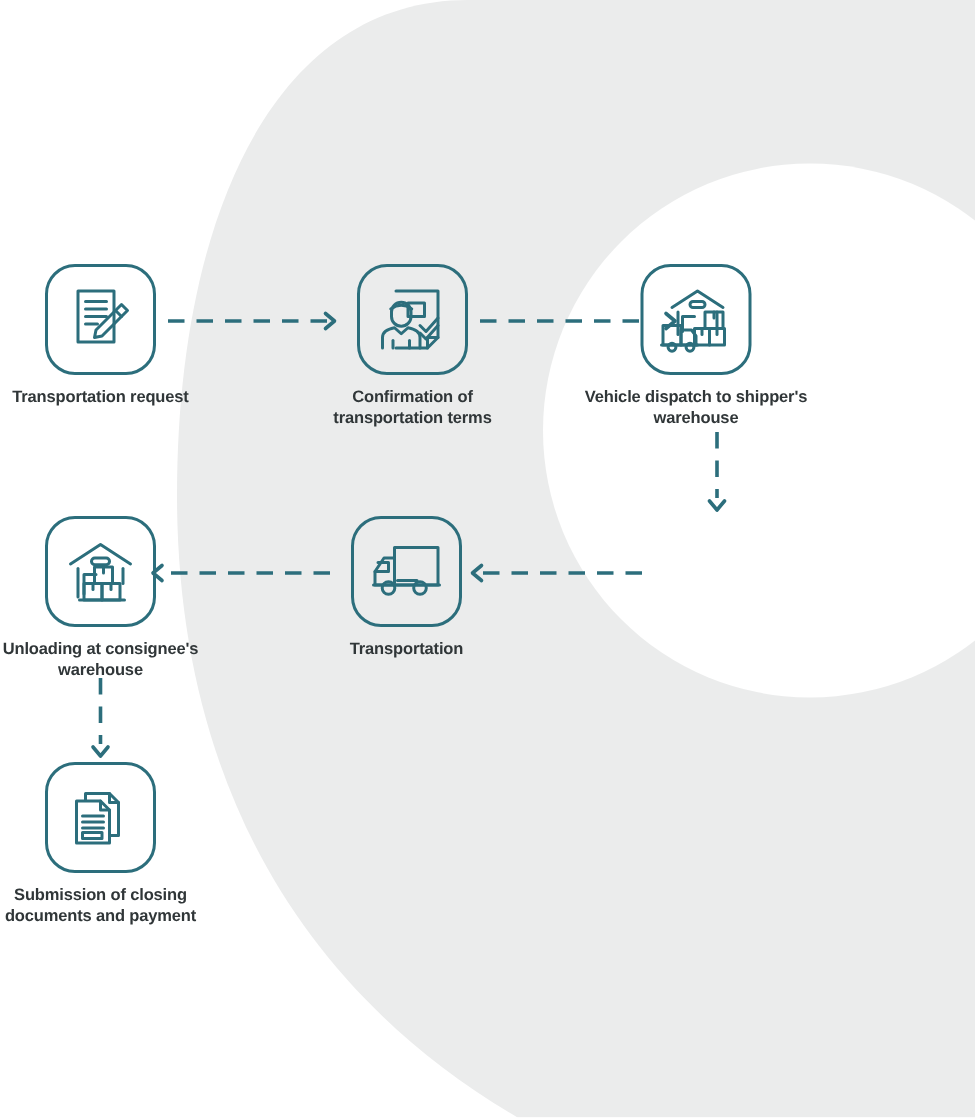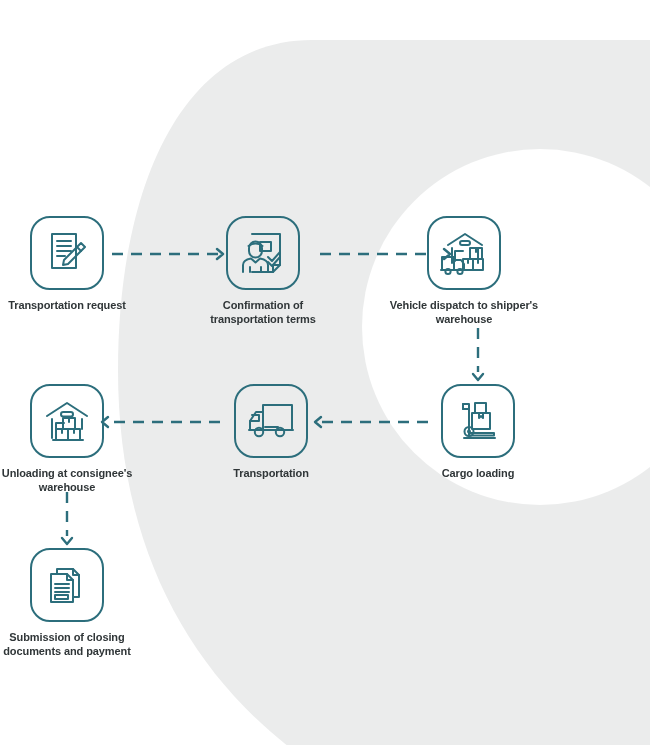--- a/index.html
+++ b/index.html
@@ -11,21 +11,20 @@
     font-family: "Liberation Sans", sans-serif;
     overflow: hidden;
     position: relative;
   }
 
   #stage {
     position: absolute;
     inset: 0;
     width: 650px;
     height: 610px;
-    margin-top: 40px;
   }
 
   
   #bg-layer {
     position: absolute;
     inset: 0;
     width: 650px;
     height: 745px;
     z-index: 0;
     pointer-events: none;
@@ -138,21 +137,21 @@
               <line x1="13" y1="26" x2="21" y2="26"></line>
             </g>
             <path d="M37 13 L41 17 L24 34 L19 35 L20 30 Z" stroke-linecap="round"></path>
             <line x1="33" y1="17" x2="37" y2="21" stroke-linecap="round"></line>
           </g>
         </svg>
       </div>
       <div class="node-label">Transportation request</div>
     </div>
 
-    <div class="node" style="left:183px; top:176px;">
+    <div class="node" style="left:195px; top:176px;">
       <div class="node-icon">
         <svg width="48" height="48" viewBox="0 0 48 48">
           <g fill="none" stroke="#2c6e7c" stroke-width="2" stroke-linejoin="round" stroke-linecap="round">
             <path d="M13 5 H41 V36 L34 43 H13"></path>
             <path d="M41 36 H34 V43"></path>
             <rect x="21" y="13" width="11" height="9"></rect>
             <path d="M29 28 L33 32 L41 23"></path>
             <path d="M29 33 L33 37 L41 28"></path>
             <path d="M10 19 a6.5 6.5 0 0 1 13 0 v3 a6.5 6.5 0 0 1 -13 0 Z"></path>
             <path d="M9.5 17 q7 -5 14 0"></path>
@@ -186,39 +185,20 @@
             <line x1="2" y1="41" x2="26" y2="41"></line>
             <circle cx="9" cy="42.5" r="2.6"></circle>
             <circle cx="21" cy="42.5" r="2.6"></circle>
           </g>
         </svg>
       </div>
       <div class="node-label">Vehicle dispatch to shipper's
 warehouse</div>
     </div>
 
-    <div class="node" style="left:398px; top:344px;">
-      <div class="node-icon">
-        <svg width="46" height="46" viewBox="0 0 46 46">
-          <g fill="none" stroke="#2c6e7c" stroke-width="2" stroke-linejoin="round" stroke-linecap="round">
-            <path d="M8 6 H14 V35"></path>
-            <line x1="8" y1="6" x2="8" y2="11"></line>
-            <line x1="8" y1="11" x2="14" y2="11"></line>
-            <rect x="20" y="5" width="11" height="10"></rect>
-            <rect x="17" y="15" width="18" height="16"></rect>
-            <path d="M24 15 V20 L26 18 L28 20 V15"></path>
-            <path d="M14 35 H39 V37.5 H14 Z"></path>
-            <line x1="9" y1="40" x2="40" y2="40"></line>
-            <circle cx="14" cy="33.5" r="4.5"></circle>
-            <circle cx="14" cy="33.5" r="1"></circle>
-          </g>
-        </svg>
-      </div>
-      <div class="node-label">Cargo loading</div>
-    </div>
 
     <div class="node" style="left:191px; top:344px;justify-content:center;">
       <div class="node-icon">
         <svg width="48" height="38" viewBox="0 0 48 38">
           <g fill="none" stroke="#2c6e7c" stroke-width="2" stroke-linejoin="round" stroke-linecap="round">
             <rect x="16" y="3" width="29" height="25"></rect>
             <path d="M16 10 H9 L3 19 V28 H16 Z"></path>
             <path d="M5 13 H12 V19 H3"></path>
             <line x1="2" y1="28" x2="46" y2="28"></line>
             <line x1="18" y1="25" x2="31" y2="25"></line>

